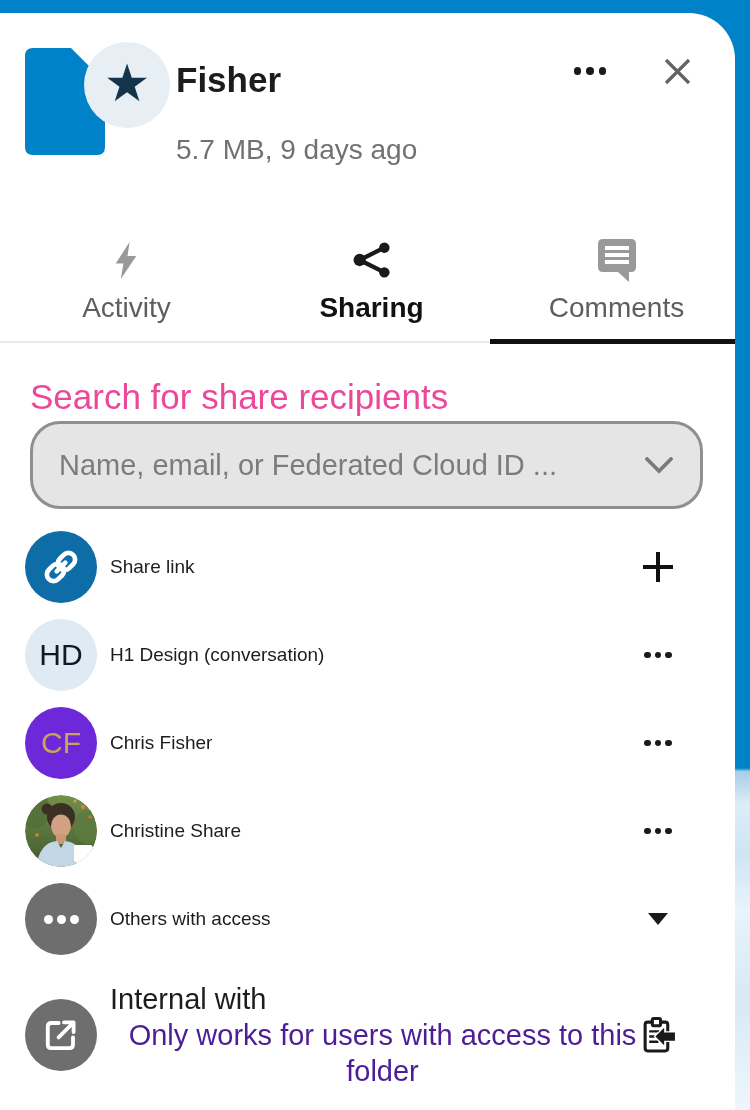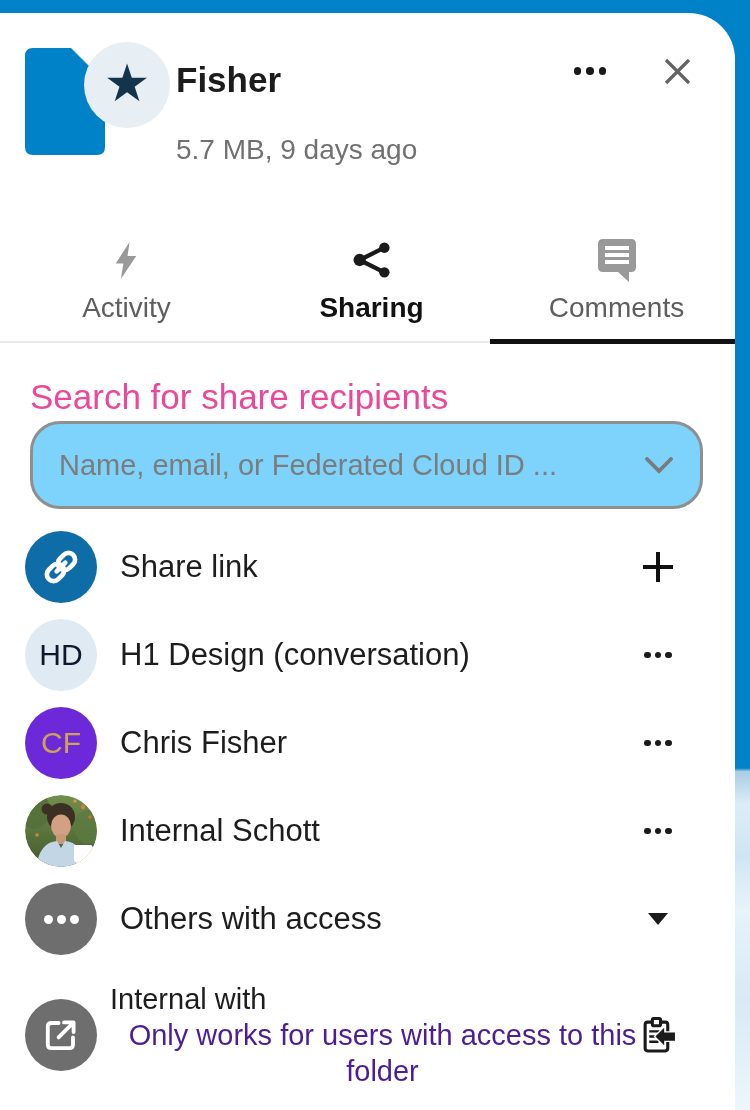--- a/index.html
+++ b/index.html
@@ -47,35 +47,35 @@
   .tab .tlabel { margin-top:10px; font-size:28px; color:#5e5e5e; }
   .tab.active .tlabel { color:#111; font-weight:700; }
   .tab-underline { position:absolute; left:490px; top:114px; width:245px; height:5px; background:#111; }
 
   
   .search-label { position:absolute; left:30px; top:377px; font-size:35px; color:#ec4899; }
   .search-box { position:absolute; left:30px; top:421px; width:673px; height:88px; }
   .search-input {
     width:100%; height:100%; border:3px solid #8f8f8f; border-radius:30px;
     font-family:"Liberation Sans", sans-serif; font-size:29px; color:#333;
-    padding:0 70px 0 26px; background:#7dd3fc; outline:none;
+    padding:0 70px 0 26px; background:#e5e5e5; outline:none;
   }
   .search-input::placeholder { color:#7c7c7c; opacity:1; }
   .search-chevron { position:absolute; right:30px; top:36px; pointer-events:none; }
 
   
   .share-row { position:absolute; left:0; width:735px; height:88px; }
   .avatar { position:absolute; left:25px; top:8px; width:72px; height:72px; border-radius:50%;
             display:flex; align-items:center; justify-content:center; overflow:visible; }
   .avatar-link { background:#0e6da7; }
   .avatar-hd   { background:#dfeaf3; color:#0f172a; font-size:30px; }
   .avatar-cf   { background:#6d28d9; color:#cda455; font-size:30px; }
   .avatar-gray { background:#6e6e6e; }
   .avatar-photo { overflow:hidden; }
-  .row-label { position:absolute; left:120px; top:0; height:100%; display:flex; align-items:center; font-size:31px; color:#1d1d1d; }
+  .row-label { position:absolute; left:110px; top:0; height:100%; display:flex; align-items:center; font-size:19px; color:#1d1d1d; }
   .row-action { position:absolute; left:628px; top:0; width:60px; height:100%; display:flex; align-items:center; justify-content:center; }
   .dots3 { display:flex; gap:4px; }
   .dots3 i { width:6.5px; height:6.5px; border-radius:50%; background:#1a1a1a; }
   .dots3.white i { width:9px; height:9px; background:#fff; }
   .tri-down { width:0; height:0; border-left:10px solid transparent; border-right:10px solid transparent; border-top:12px solid #1a1a1a; }
   .away-badge { position:absolute; left:49px; top:50px; }
 
   .row-internal { height:150px; }
   .row-internal .avatar { top:36px; }
   .internal-text { position:absolute; left:110px; top:18px; line-height:36px; font-size:29px; }
@@ -227,21 +227,21 @@
           <path d="M11 72 Q15 47 32 46 L36 53 L40 46 Q57 47 61 72 Z" fill="#c2d6e6"></path>
         </g>
       </svg>
       <span class="away-badge">
         <svg width="27" height="27" viewBox="0 0 27 27">
           <circle cx="14" cy="14" r="12" fill="#f3a33a"></circle>
           <circle cx="9" cy="8" r="11.5" fill="#fff"></circle>
         </svg>
       </span>
     </span>
-    <span class="row-label">Internal Schott</span>
+    <span class="row-label">Christine Share</span>
     <button class="row-action" aria-label="Options">
       <span class="dots3">
           <i></i>
           <i></i>
           <i></i>
         </span>
     </button>
   </div>
 
   <div class="share-row" style="top:875px">

